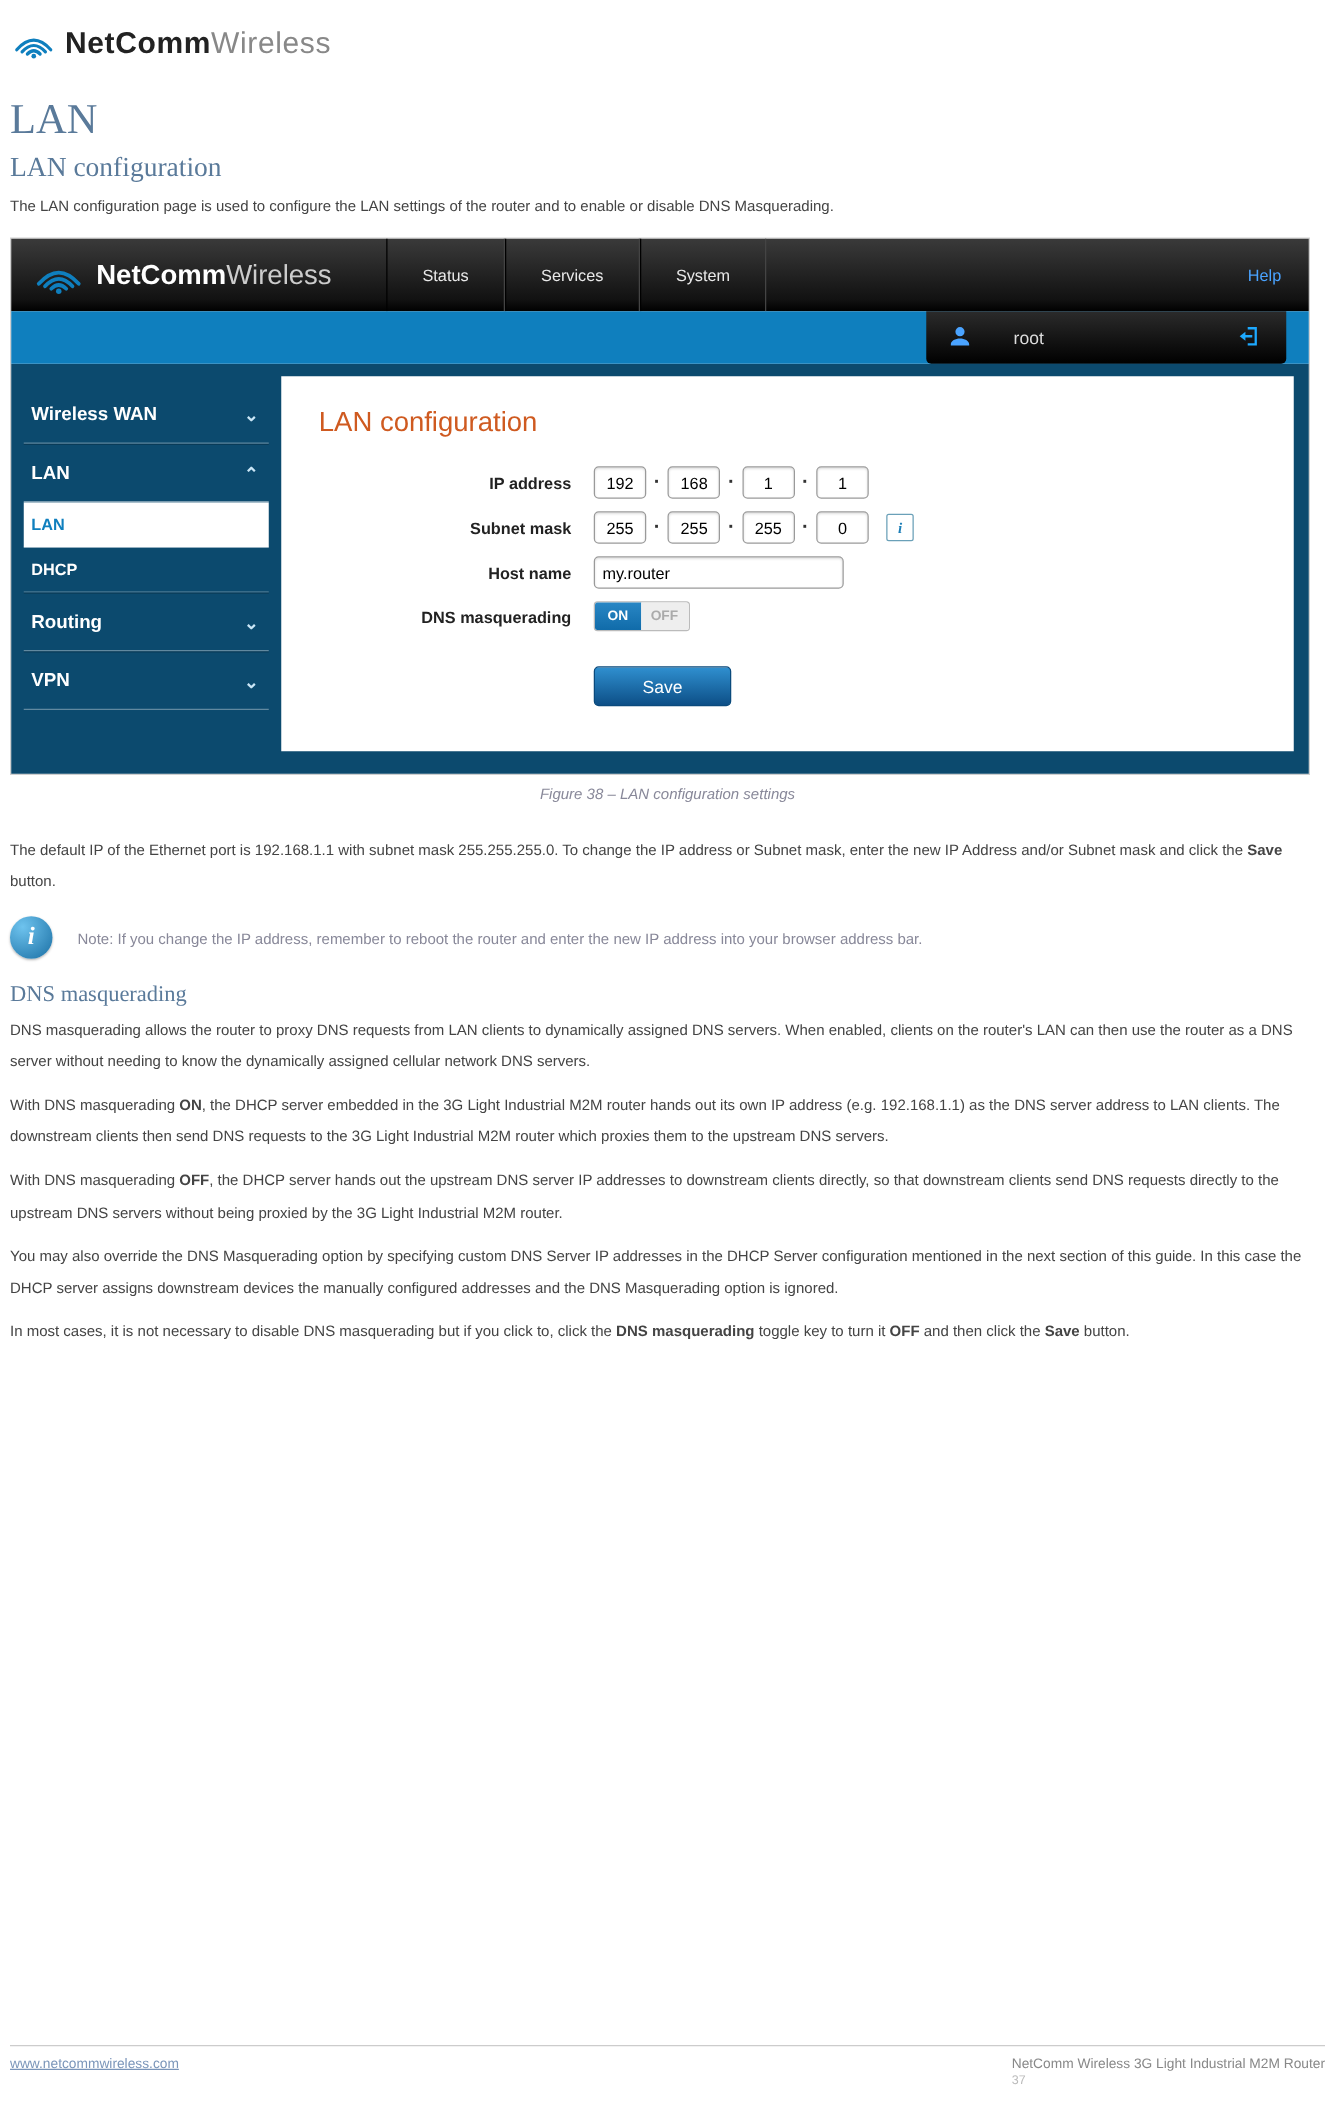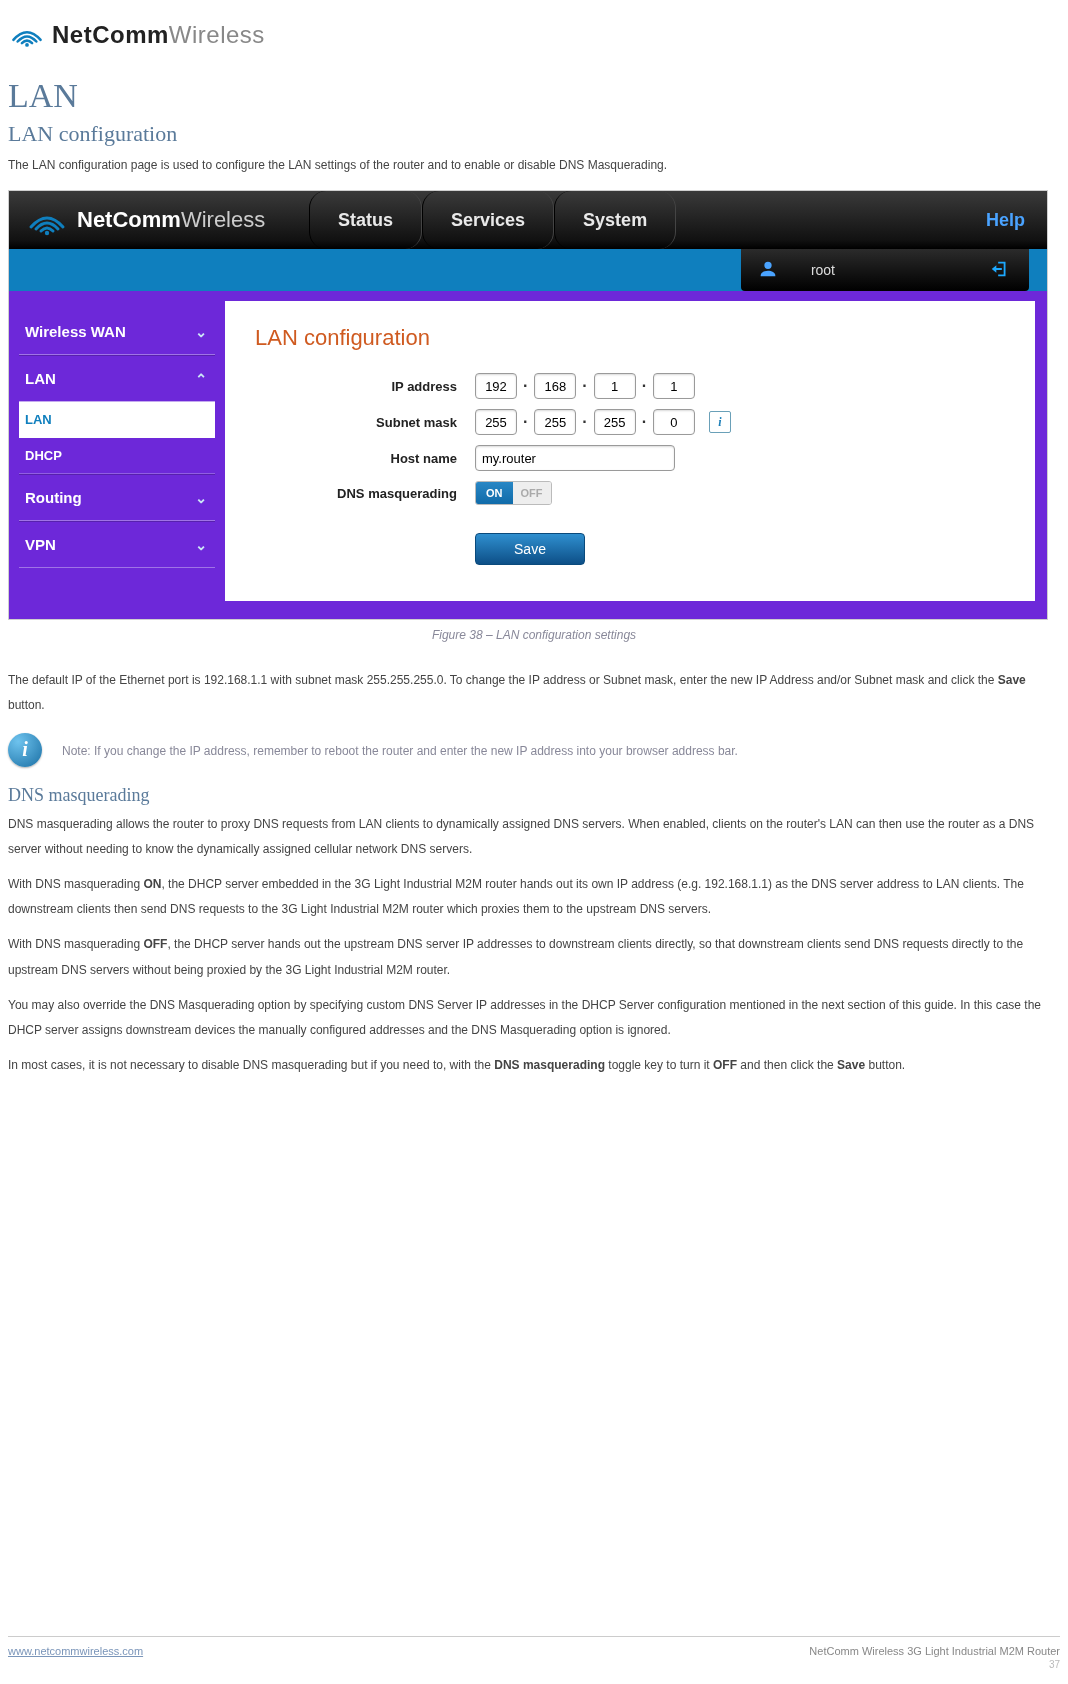--- a/index.html
+++ b/index.html
@@ -45,41 +45,41 @@
   }
   .topbar .brand { display:flex; align-items:center; gap:10px; padding-left:18px; width:300px; }
   .topbar .brand svg { width:40px; height:40px; }
   .topbar .brand-text { font-size:22px; }
   .topbar .brand-text .b1{ font-weight:700; color:#fff;}
   .topbar .brand-text .b2{ font-weight:300; color:#ccc;}
   .nav { display:flex; flex:1; height:100%; }
   .nav-item {
     padding: 0 28px;
     display:flex; align-items:center;
-    font-weight:700; font-size:18px; color:#e9e9e9;
-    border-left:1px solid #000; border-right:1px solid #444;border-radius:17px;
+    font-weight:400; font-size:13px; color:#e9e9e9;
+    border-left:1px solid #000; border-right:1px solid #444;
   }
   .nav-item.help { color:#4aa3ff; margin-left:auto; border:none; padding: 0 22px 0 14px;}
   
   .userstrip { height:42px; background:#0f7fbe; position:relative; }
   .userstrip .tab {
     position:absolute; right:18px; top:0;
     height:42px;
     background: linear-gradient(#2b2b2b,#000);
     border-radius:0 0 4px 4px;
     display:flex; align-items:center; gap:32px;
     padding:0 18px 0 16px;
     color:#ddd; font-size:14px;
   }
   .userstrip .tab .usericon svg{ width:22px; height:22px; fill:#4aa3ff; }
   .userstrip .tab .spacer1{ width:90px; }
   .userstrip .tab .logout svg{ width:22px; height:22px; fill:#1da9ff; }
 
   
-  .mainrow { display:flex; background:#6d28d9; }
+  .mainrow { display:flex; background:#0c4a6e; }
   .sidebar { width:216px; padding:18px 10px 40px 10px; color:#fff; }
   .sb-item {
     display:flex; justify-content:space-between; align-items:center;
     font-weight:700; font-size:15px; color:#fff;
     padding:14px 8px 14px 6px;
     border-bottom:1px solid rgba(255,255,255,.35);
     border-top:1px solid rgba(0,0,0,.2);
   }
   .sb-item:first-child{ border-top:none;}
   .sb-item.exp { border-bottom:1px solid rgba(255,255,255,.6); }
@@ -133,21 +133,21 @@
   }
   .note .txt { color:#889; font-size:12px; line-height:1.8; padding-top:8px;}
 
   
   .doc-footer {
     position:absolute; left:8px; right:8px; bottom:14px;
     border-top:1px solid #ccc; padding-top:8px;
     display:flex; justify-content:space-between; font-size:11px; color:#888;
   }
   .doc-footer a { color:#7a95b9; text-decoration:underline; }
-  .doc-footer .right{ text-align:right; }
+  .doc-footer .right{ text-align:left; }
   .doc-footer .pg { color:#bbb; font-size:10px; margin-top:2px;}
 </style>
 </head>
 <body>
 
 <div class="doc-logo">
   <span>
     <svg viewBox="0 0 40 40">
       <g fill="none" stroke="#0f7fbe" stroke-width="3" stroke-linecap="round">
         <path d="M4 28 Q20 10 36 28"></path>
@@ -295,21 +295,21 @@
 <h3 class="dns-h">DNS masquerading</h3>
 <p class="body-text">DNS masquerading allows the router to proxy DNS requests from LAN clients to dynamically assigned DNS servers. When enabled, clients on the router's LAN can then use the router as a DNS server without needing to know the dynamically assigned cellular network DNS servers.</p>
 <p class="body-text">
   <span>With DNS masquerading </span><b>ON</b><span>, the DHCP server embedded in the 3G Light Industrial M2M router hands out its own IP address (e.g. 192.168.1.1) as the DNS server address to LAN clients. The downstream clients then send DNS requests to the 3G Light Industrial M2M router which proxies them to the upstream DNS servers.</span>
 </p>
 <p class="body-text">
   <span>With DNS masquerading </span><b>OFF</b><span>, the DHCP server hands out the upstream DNS server IP addresses to downstream clients directly, so that downstream clients send DNS requests directly to the upstream DNS servers without being proxied by the 3G Light Industrial M2M router.</span>
 </p>
 <p class="body-text">You may also override the DNS Masquerading option by specifying custom DNS Server IP addresses in the DHCP Server configuration mentioned in the next section of this guide. In this case the DHCP server assigns downstream devices the manually configured addresses and the DNS Masquerading option is ignored.</p>
 <p class="body-text">
-  <span>In most cases, it is not necessary to disable DNS masquerading but if you need to, with the </span><b>DNS masquerading</b><span> toggle key to turn it </span><b>OFF</b><span> and then click the </span><b>Save</b><span> button.</span>
+  <span>In most cases, it is not necessary to disable DNS masquerading but if you click to, click the </span><b>DNS masquerading</b><span> toggle key to turn it </span><b>OFF</b><span> and then click the </span><b>Save</b><span> button.</span>
 </p>
 
 <div class="doc-footer">
   <a href="#">www.netcommwireless.com</a>
   <div class="right">
     <div>NetComm Wireless 3G Light Industrial M2M Router</div>
     <div class="pg">37</div>
   </div>
 </div>
 

